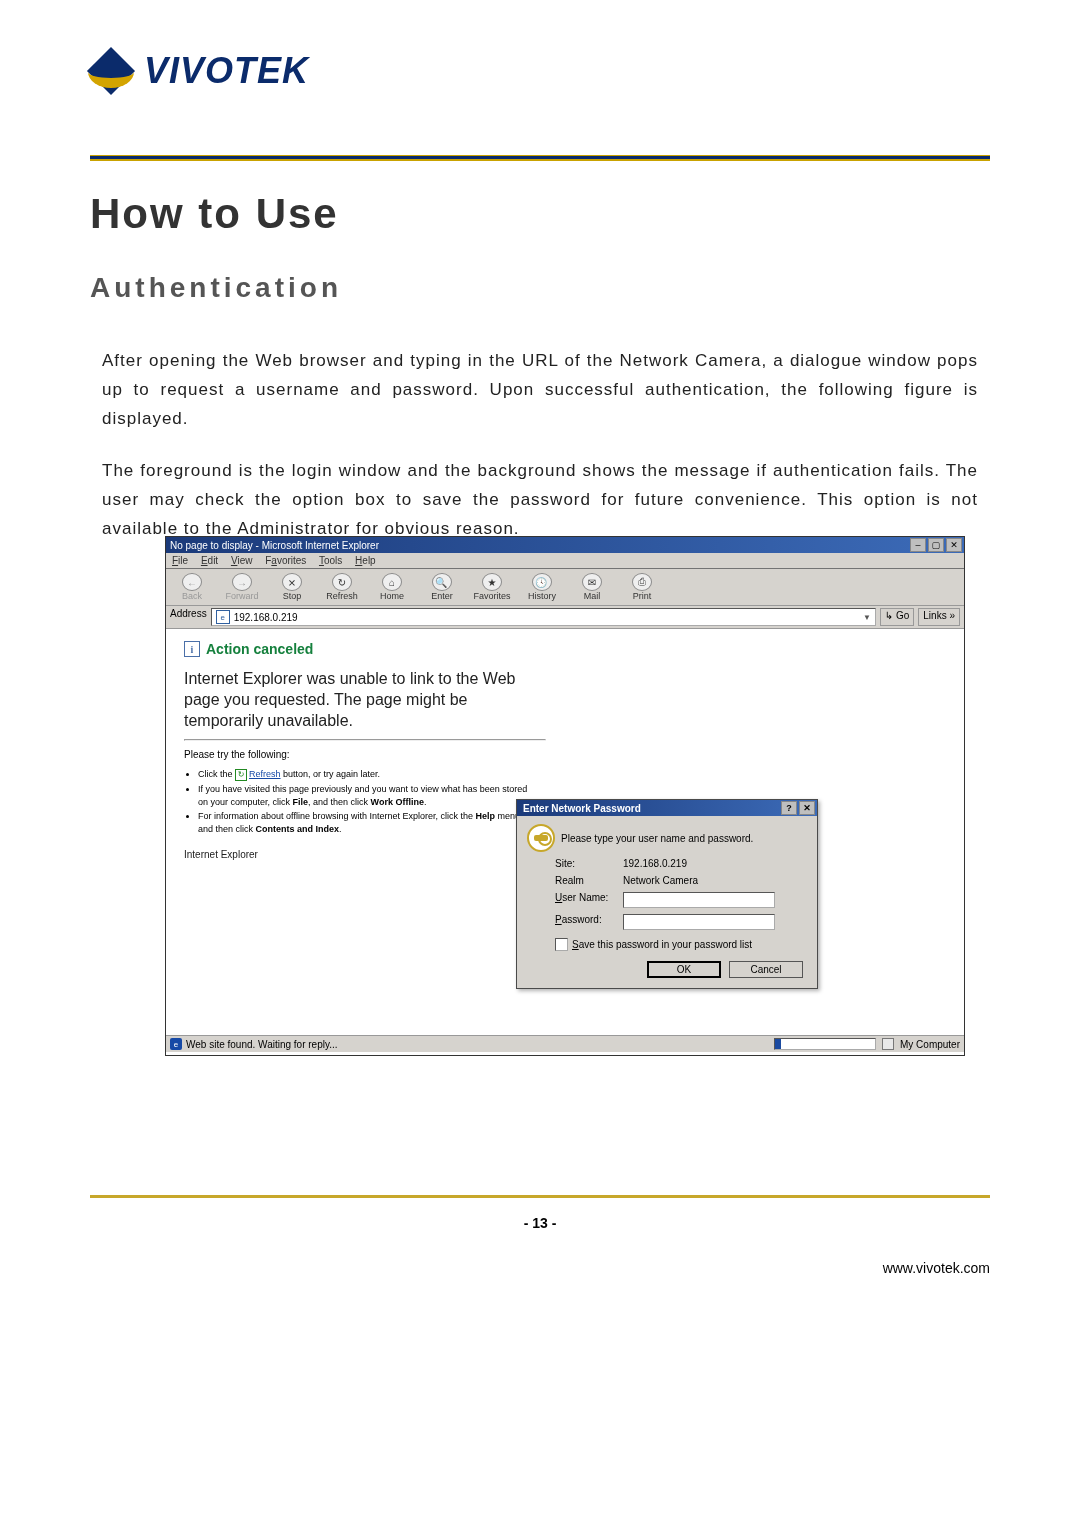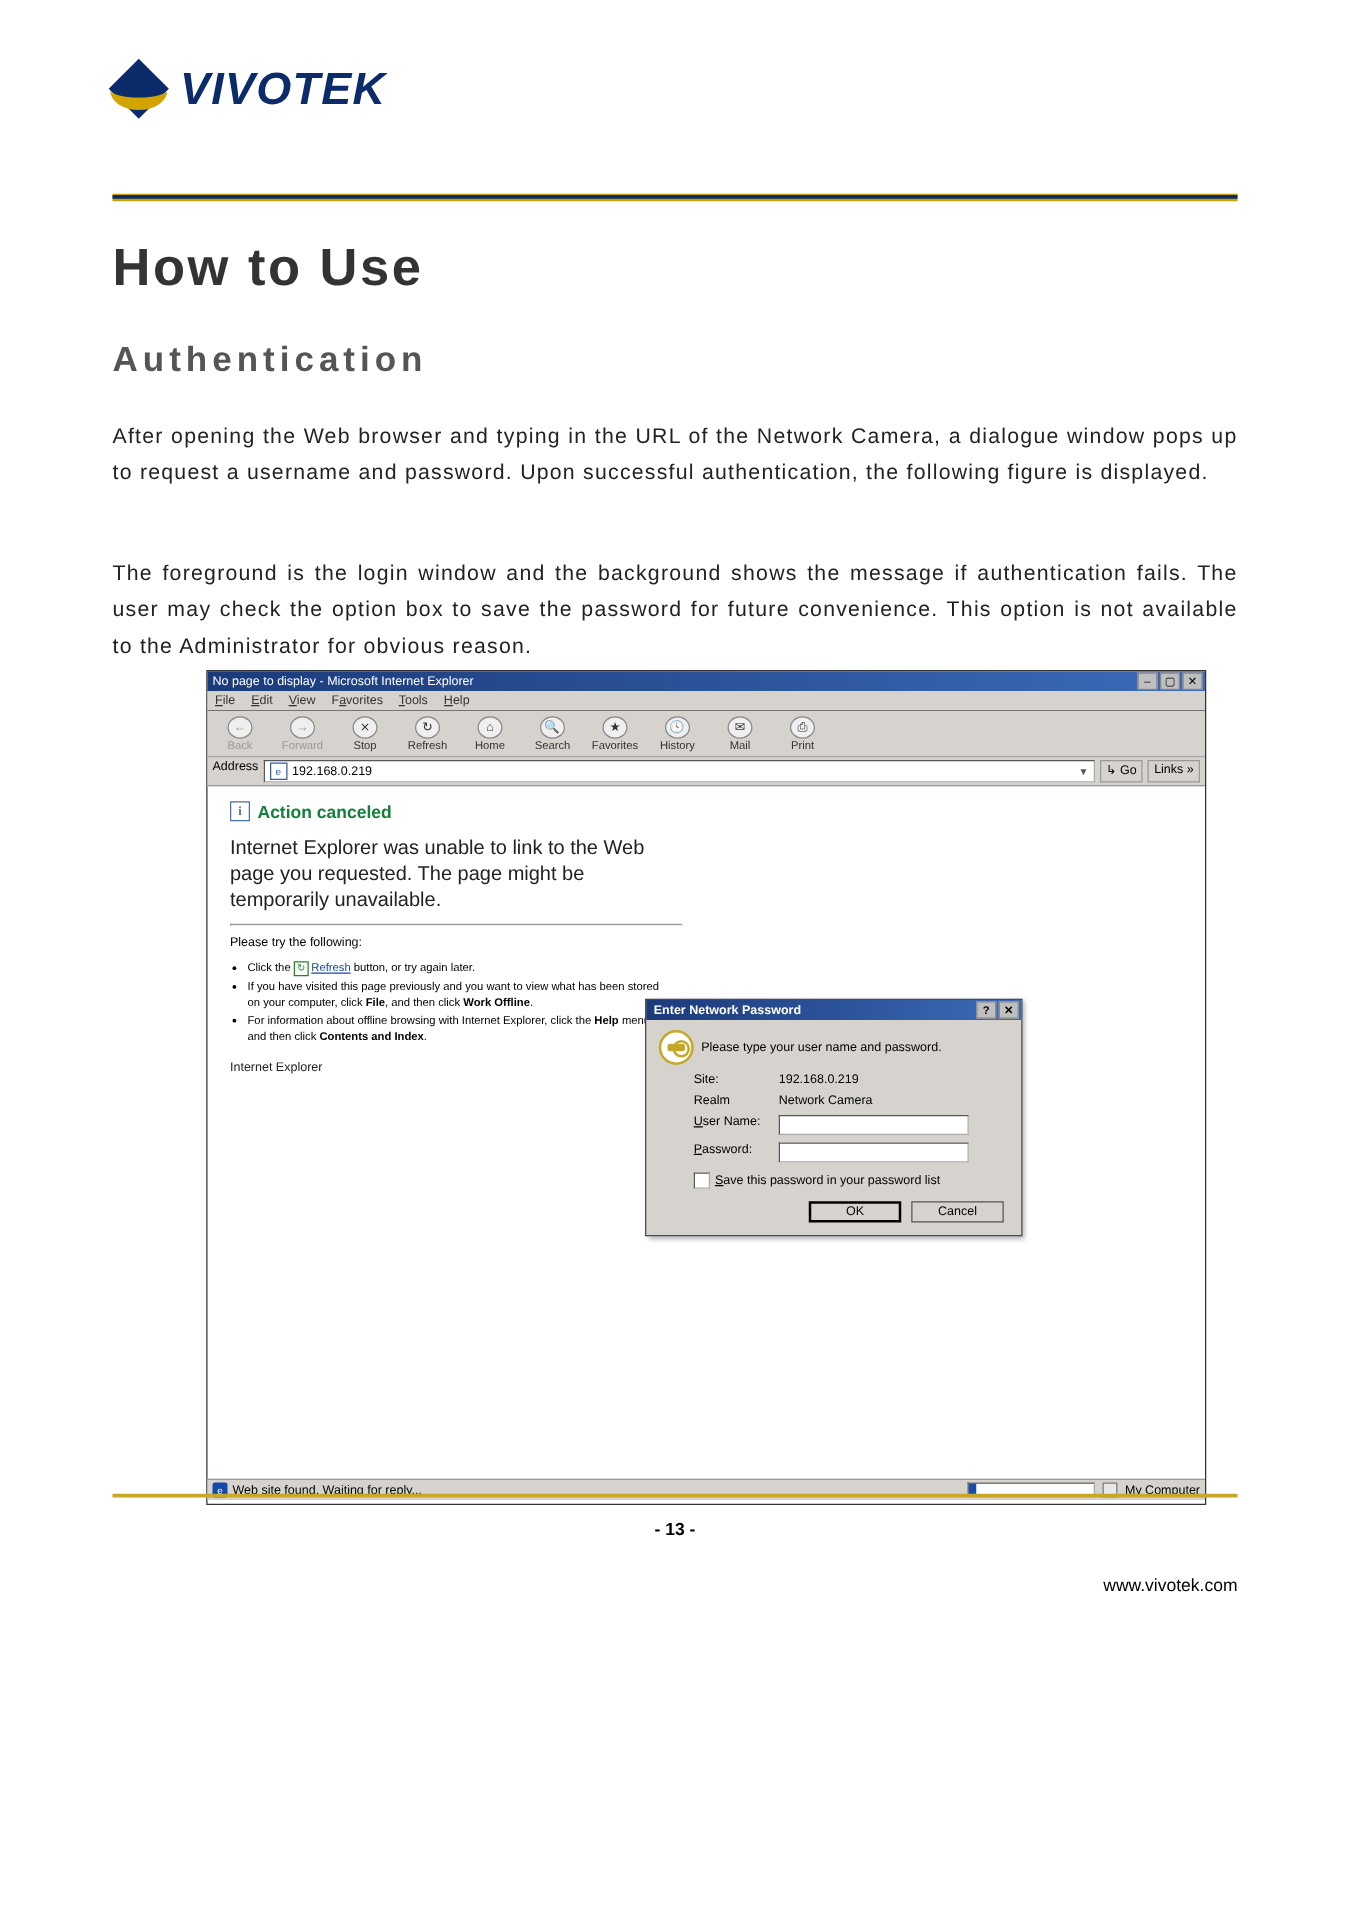--- a/index.html
+++ b/index.html
@@ -88,35 +88,35 @@
     font-size: 28px;
     letter-spacing: 4px;
     color: #555;
     margin: 0;
   }
   p.para {
     font-size: 17px;
     line-height: 1.7;
     letter-spacing: 1px;
     color: #222;
-    margin: 0;
+    margin: 12px;
     text-align: justify;
   }
   .title-block { top: 190px; }
   .sub-block   { top: 272px; }
   .para1 { top: 335px; }
   .para2 { top: 445px; }
 
   
   .ie-window {
     position: absolute;
     left: 165px;
     top: 536px;
     width: 800px;
-    height: 668px;
+    height: 520px;
     background: #ffffff;
     border: 1px solid #333;
     box-sizing: border-box;
     font-family: Tahoma, Arial, sans-serif;
     font-size: 10px;
   }
   .ie-titlebar {
     height: 16px;
     background: linear-gradient(90deg,#1b3a7a,#3c6bb8);
     color: #fff;
@@ -462,21 +462,21 @@
       <div class="tool-btn">
           <div class="tool-icon">↻</div>
           <span>Refresh</span>
         </div>
       <div class="tool-btn">
           <div class="tool-icon">⌂</div>
           <span>Home</span>
         </div>
       <div class="tool-btn">
           <div class="tool-icon">🔍</div>
-          <span>Search</span>
+          <span>Enter</span>
         </div>
       <div class="tool-btn">
           <div class="tool-icon">★</div>
           <span>Favorites</span>
         </div>
       <div class="tool-btn">
           <div class="tool-icon">🕓</div>
           <span>History</span>
         </div>
       <div class="tool-btn">

